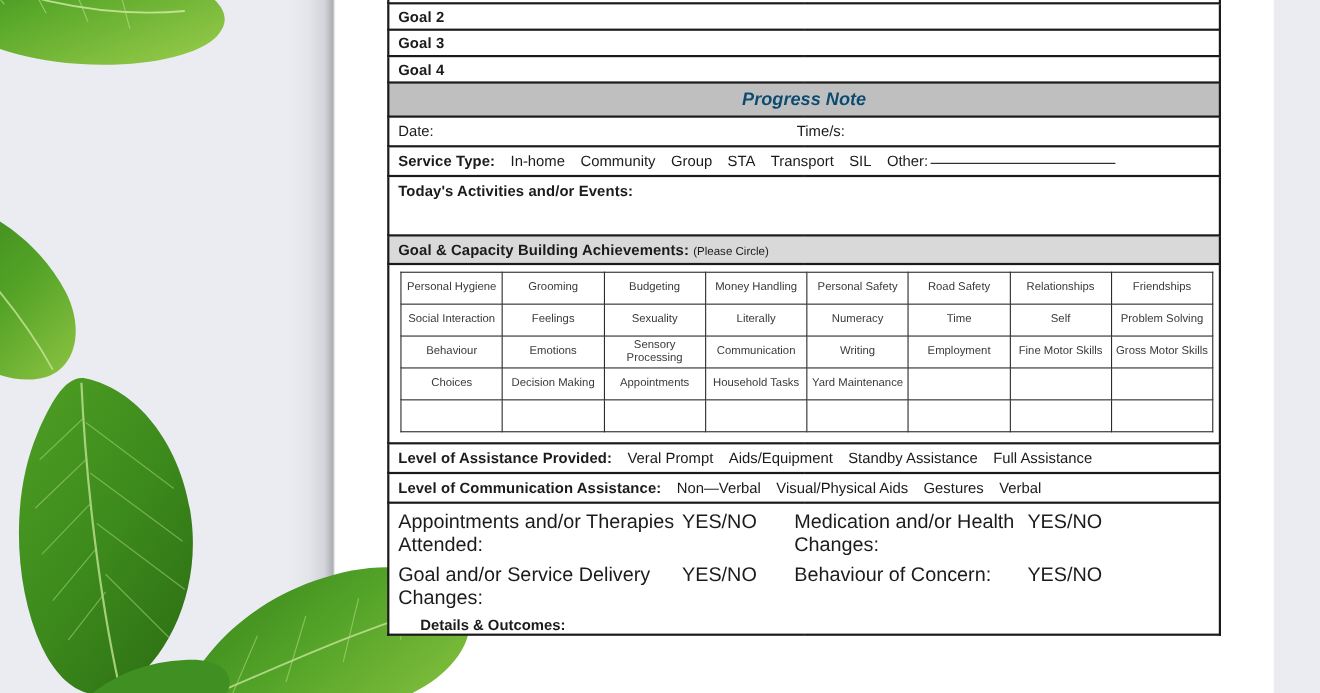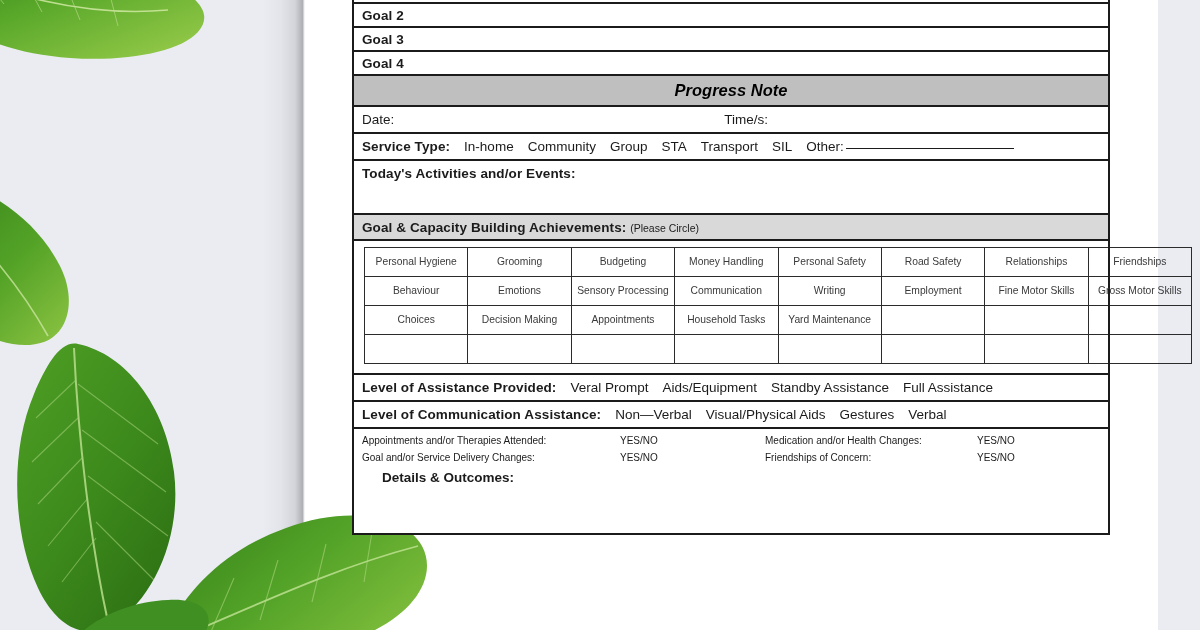--- a/index.html
+++ b/index.html
@@ -48,70 +48,70 @@
   }
   .rowlabel{font-weight:bold;font-size:13.5px;letter-spacing:.1px;}
   .goalrow{height:24px;}
   .banner{
     background:#bfbfbf !important;
     text-align:center;
     height:29px;
     padding:0 !important;
   }
   .banner span{
-    color:#000000;font-weight:bold;font-style:italic;font-size:16.5px;
+    color:#0c4a6e;font-weight:bold;font-style:italic;font-size:16.5px;
     text-shadow:0 0 1px rgba(255,255,255,.35);
   }
   .daterow{height:27px;}
 
   .timecell{display:flex;align-items:center;height:100%;}
   .timecell .lbl{font-weight:normal;}
   .timecell .spacer{width:330px;}
 
   .svc{font-weight:normal;}
   .svc .opt{margin-left:14px;}
   .svc .under{border-bottom:1.5px solid #1b1b1b;display:inline-block;width:168px;vertical-align:2px;margin-left:2px;}
 
   .tallrow{height:47px;vertical-align:top !important;padding-top:5px !important;}
   .skillhdr{
     background:#d9d9d9 !important;height:24px;margin-left:20px;
   }
   .skillhdr .note{font-weight:normal;font-size:10.5px;}
   .gridwrap{padding:6px 7px 9px 10px !important;background:#fff;}
 
   table.skills{
-    border-collapse:collapse;width:828px;table-layout:fixed;
+    border-collapse:collapse;width:739px;table-layout:fixed;
   }
   table.skills td{
     border:1.4px solid #2b2b2b;
     height:28px;
     text-align:center;
     vertical-align:middle;
     font-size:10.3px;
     line-height:11.6px;
     color:#3a3a3a;
     padding:0 2px;
   }
   .assistrow{height:27px;}
   .assistrow .val{font-weight:normal;}
   .assistrow .val span{margin-left:14px;}
 
   .yesno{height:98px;vertical-align:top !important;padding:6px 0 0 8px !important;}
   .yngrid{
     display:grid;
     grid-template-columns:360px 1fr;
     row-gap:6px;
-    font-size:10px;
+    font-size:18px;
     font-weight:normal;
   }
   .yn-l{display:flex;}
   .yn-l .q{width:258px;}
   .yn-l .a{}
   .yn-r{display:flex;}
-  .yn-r .q{width:212px;margin-left:43px;}
+  .yn-r .q{width:212px;}
   .details{font-weight:bold;margin-top:7px;margin-left:20px;}
 </style>
 </head>
 <body>
 
 <div id="backdrop"></div>
 <div id="bg-white-right"></div>
 <div id="page-spine"></div>
 <div id="bg-gray-far-right"></div>
 
@@ -237,20 +237,30 @@
               <tbody id="skills-body">
                 <tr>
                   <td>Personal Hygiene</td>
                   <td>Grooming</td>
                   <td>Budgeting</td>
                   <td>Money Handling</td>
                   <td>Personal Safety</td>
                   <td>Road Safety</td>
                   <td>Relationships</td>
                   <td>Friendships</td>
+                </tr>
+                <tr>
+                  <td>Social Interaction</td>
+                  <td>Feelings</td>
+                  <td>Sexuality</td>
+                  <td>Literally</td>
+                  <td>Numeracy</td>
+                  <td>Time</td>
+                  <td>Self</td>
+                  <td>Problem Solving</td>
                 </tr>
                 <tr>
                   <td>Behaviour</td>
                   <td>Emotions</td>
                   <td>Sensory Processing</td>
                   <td>Communication</td>
                   <td>Writing</td>
                   <td>Employment</td>
                   <td>Fine Motor Skills</td>
                   <td>Gross Motor Skills</td>
@@ -301,21 +311,21 @@
           </div>
           <div class="yn-r">
             <span class="q">Medication and/or Health Changes:</span>
             <span class="a">YES/NO</span>
           </div>
           <div class="yn-l">
             <span class="q">Goal and/or Service Delivery Changes:</span>
             <span class="a">YES/NO</span>
           </div>
           <div class="yn-r">
-            <span class="q">Friendships of Concern:</span>
+            <span class="q">Behaviour of Concern:</span>
             <span class="a">YES/NO</span>
           </div>
         </div>
         <div class="details">Details &amp; Outcomes:</div>
       </td>
     </tr>
   </tbody>
 </table>
 </div>
 

